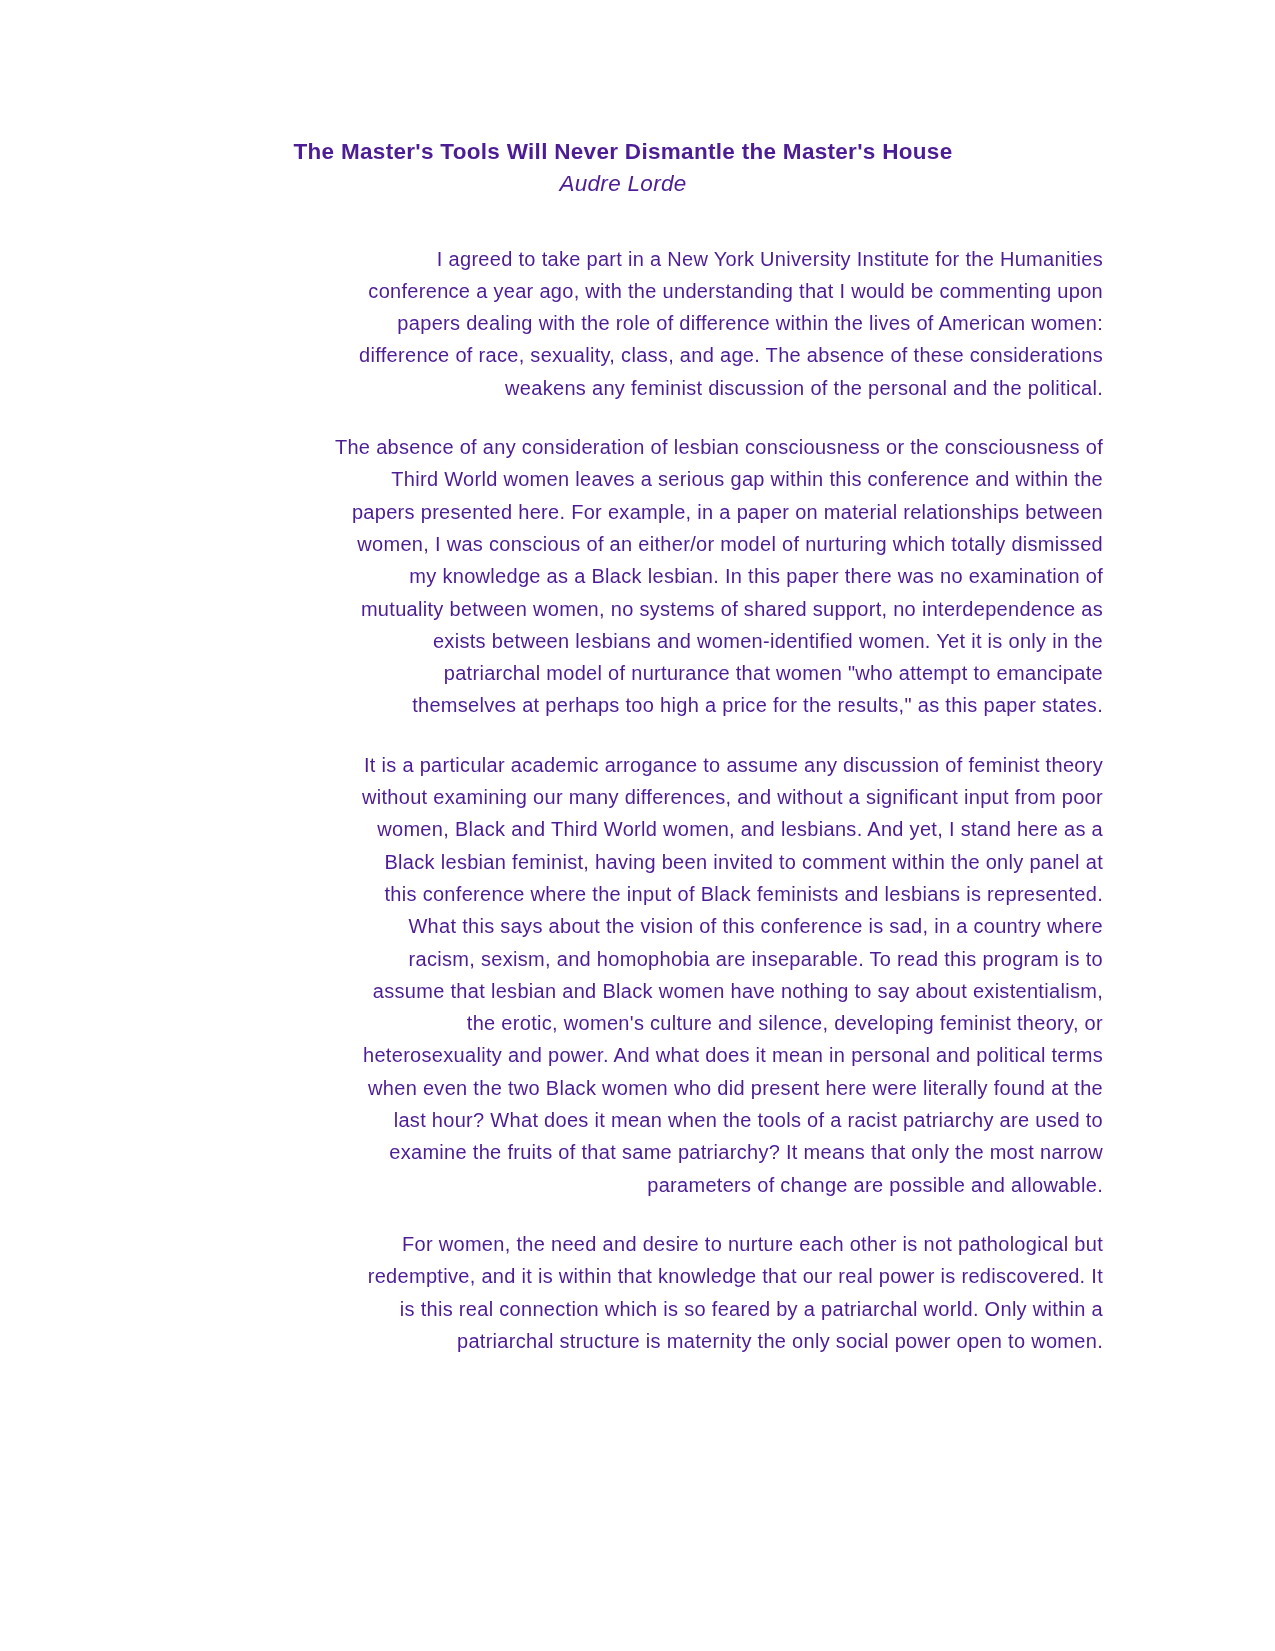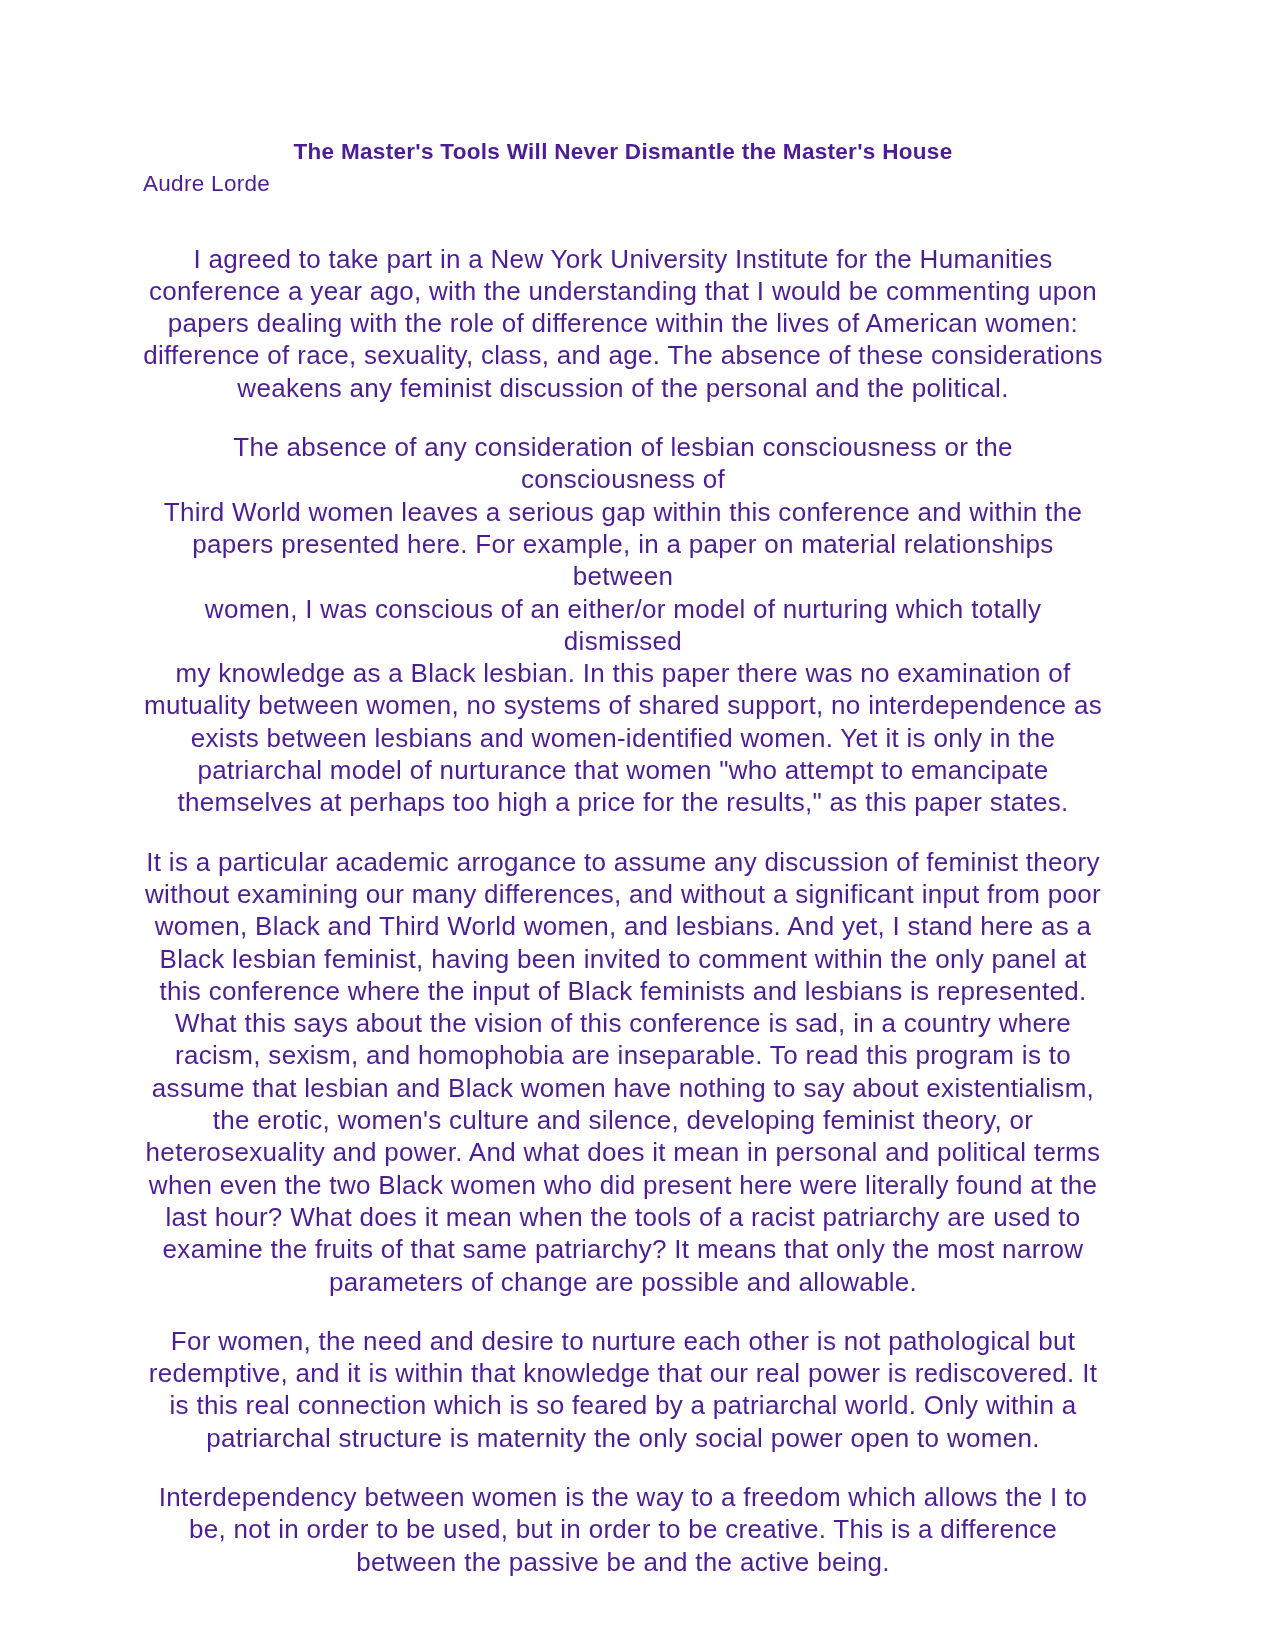--- a/index.html
+++ b/index.html
@@ -30,27 +30,29 @@
     letter-spacing: 0.3px;
     text-align: center;
     white-space: pre-line;
   }
   .doc-author {
     margin: 0 0 42px 0;
     font-size: 22.5px;
     font-weight: normal;
     line-height: 32.3px;
     letter-spacing: 0.3px;
+    text-align: center;
+    font-style: italic;
   }
   .doc-body p {
     margin: 0 0 27px 0;
-    font-size: 26px;
+    font-size: 20px;
     line-height: 32.3px;
     letter-spacing: 0.3px;
-    text-align: center;
+    text-align: right;
     white-space: pre-line; 
   }
   .doc-body p:last-child {
     margin-bottom: 0;
   }
 </style>
 </head>
 <body>
 
 <div class="page">
@@ -83,18 +85,15 @@
 the erotic, women's culture and silence, developing feminist theory, or
 heterosexuality and power. And what does it mean in personal and political terms
 when even the two Black women who did present here were literally found at the
 last hour? What does it mean when the tools of a racist patriarchy are used to
 examine the fruits of that same patriarchy? It means that only the most narrow
 parameters of change are possible and allowable.</p>
         <p>For women, the need and desire to nurture each other is not pathological but
 redemptive, and it is within that knowledge that our real power is rediscovered. It
 is this real connection which is so feared by a patriarchal world. Only within a
 patriarchal structure is maternity the only social power open to women.</p>
-        <p>Interdependency between women is the way to a freedom which allows the I to
-be, not in order to be used, but in order to be creative. This is a difference
-between the passive be and the active being.</p>
       </div>
   </div>
 </div>
 
 </body></html>

